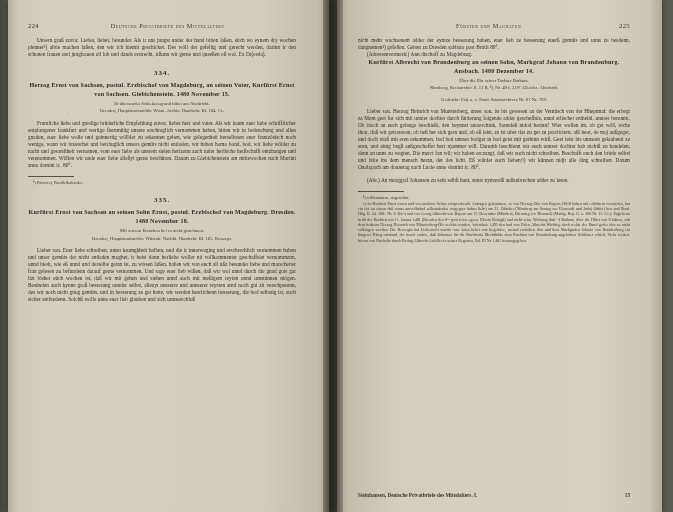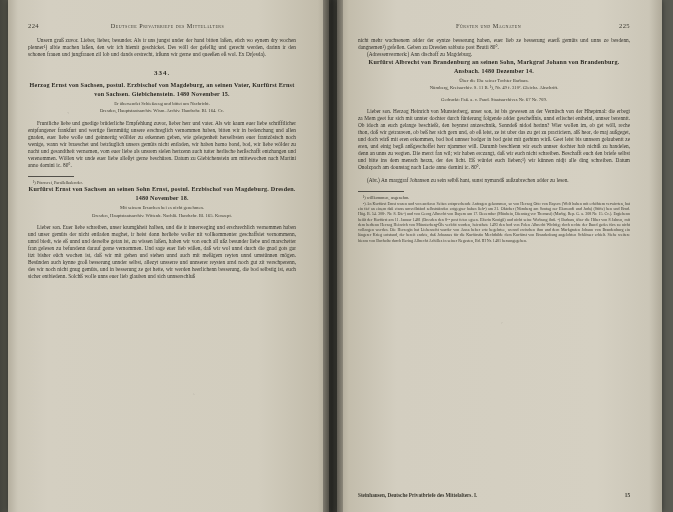--- a/index.html
+++ b/index.html
@@ -189,20 +189,21 @@
 
       <div class="num">334.</div>
       <div class="reg">Herzog Ernst von Sachsen, postul. Erzbischof von Magdeburg, an seinen Vater, Kurfürst Ernst von Sachsen. Giebichenstein. 1480 November 15.</div>
       <div class="subline">Er übersendet Schießzeug und bittet um Nachricht.</div>
       <div class="srcline">Dresden, Hauptstaatsarchiv. Wism. Archiv. Handschr. Bl. 164. Cc.</div>
       <p class="body">Fruntliche liebe und gnedige brüderliche Empfehlung zuvor, lieber herr und vater. Als wir kaum euer liebe schrifftlicher entpfangener frankfurt und wertige fiernmütig unsere erschreglich vernommen haben, bitten wir in bedenchung und allen gnaden, euer liebe wolle und geinnertig wöllder zu erkennen geben, wie gelegenheit herselbsten euer frantzösisch noch wenige, wann wir brueschet und beträuglich unsers gemüts nicht entladen, wir haben homo bond, bod, wir liebe wölder zu nacht und gesandtheit vernomen, vom euer liebe als unsrem sielen hertzenn auch tutter herlische herßschafft entzhangen und verenommen. Wöllen wir unde euer liebe alleßyt gerne beschüren. Datum zu Giebichenstein am mittewochen nach Martini anno domini ic. 80°.</p>
 
       <div class="rule-short"></div>
       <p class="fn">¹) Pfarrerei, Parallelkalender.</p>
 
+      <div class="num">335.</div>
       <div class="reg">Kurfürst Ernst von Sachsen an seinen Sohn Ernst, postul. Erzbischof von Magdeburg. Dresden. 1480 November 18.</div>
       <div class="subline">Mit seinem Ersuchen bei es nicht genehmen.</div>
       <div class="srcline">Dresden, Hauptstaatsarchiv. Wittenb. Nachlß. Handschr. Bl. 165. Konzept.</div>
       <p class="body">Lieber son. Euer liebe schreiben, unser krumgkheit halben, und die ir innerweging und erschrechlich vernommen haben und unser gemüts der nicht entladen moghet, ir heist donn herliebe woller nit vollkommenter geschaffsiet vernommenn, unnd biedt, wie eß unnd und derselbe getan ist, zu wissen laßen, haben wir von euch all ußz besunder liebe und marschetter fran gelesen zu befundenn darauf gerne vernommen. Und sage euer lieb wißen, daß wir wol unnd durch die gnad gots gar itzt bisher eüch wochen ist, daß wir mit gehen und stehen unnd auch mit meßigem reyten unnd umstünnen mögen. Besünden auch kynne groß besserung unnder selbst, allezyt unsserre und unnserer reysten arnd noch gut zit verschperenn, des wir noch nicht gnug gemüts, und in besserung ze get hette, wir werden heerlichenn besserung, die bod selbstig ist, euch sicher entbiedenn. Solchß wolle unns euer lieb glauben und sich unnserschluß</p>
 
     </div>
   </div>
 
   <div class="page-right">
     <div class="textblock">

